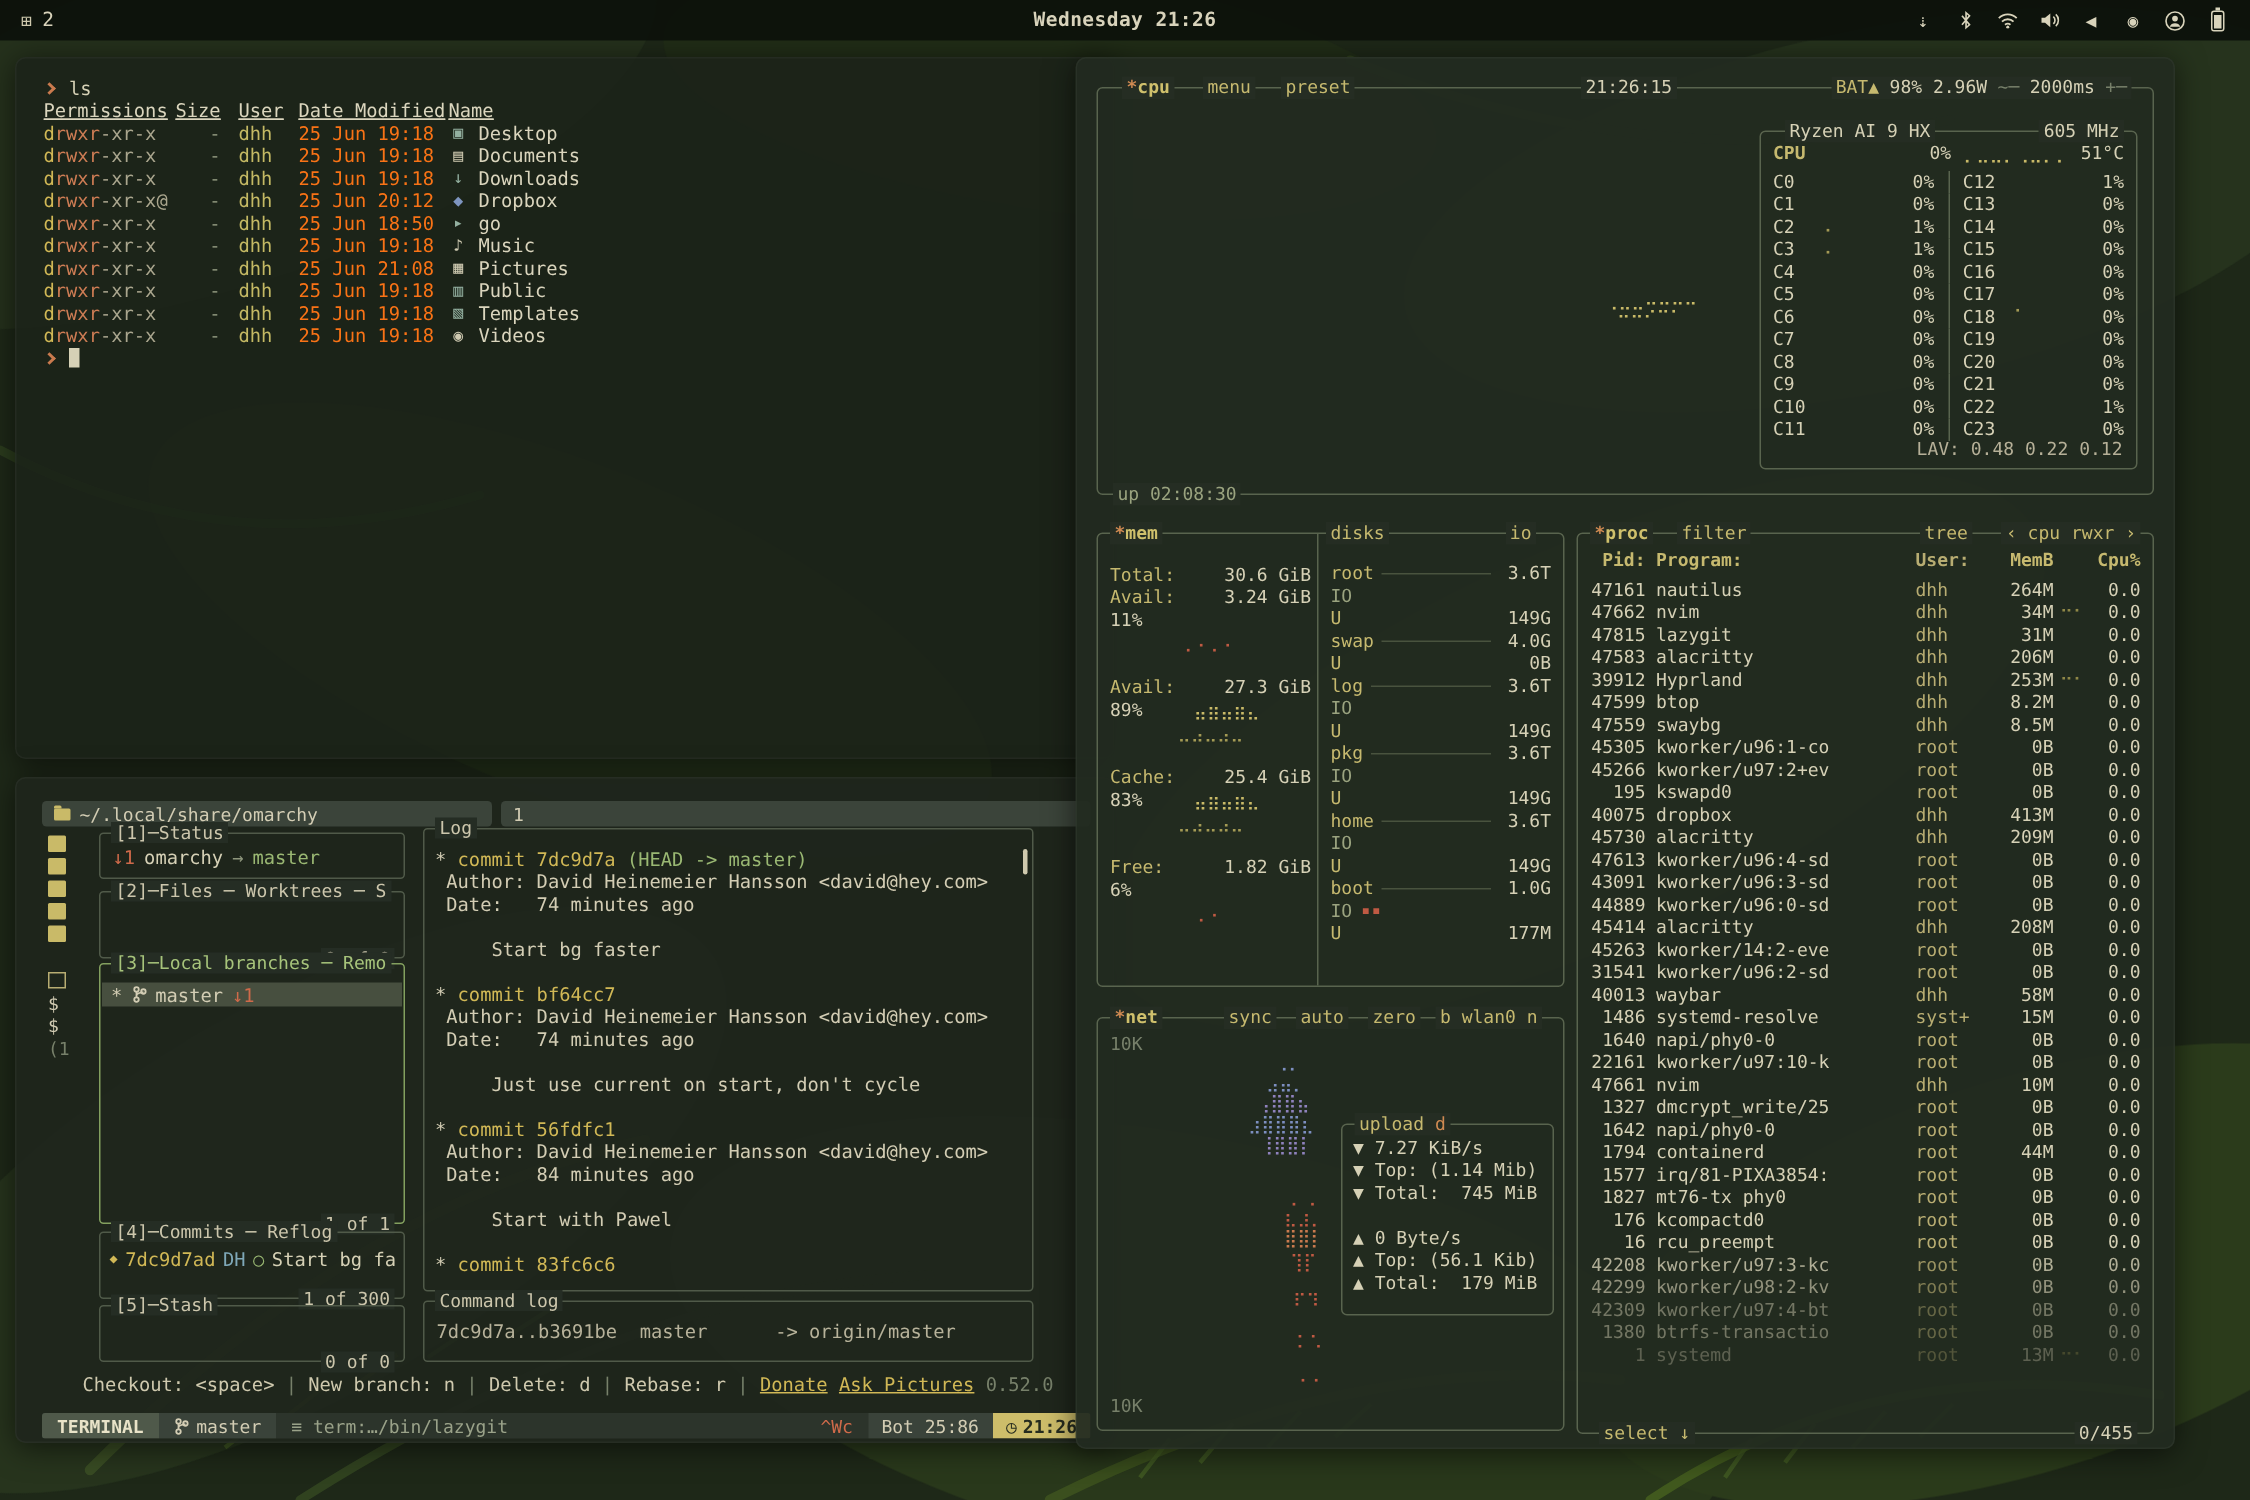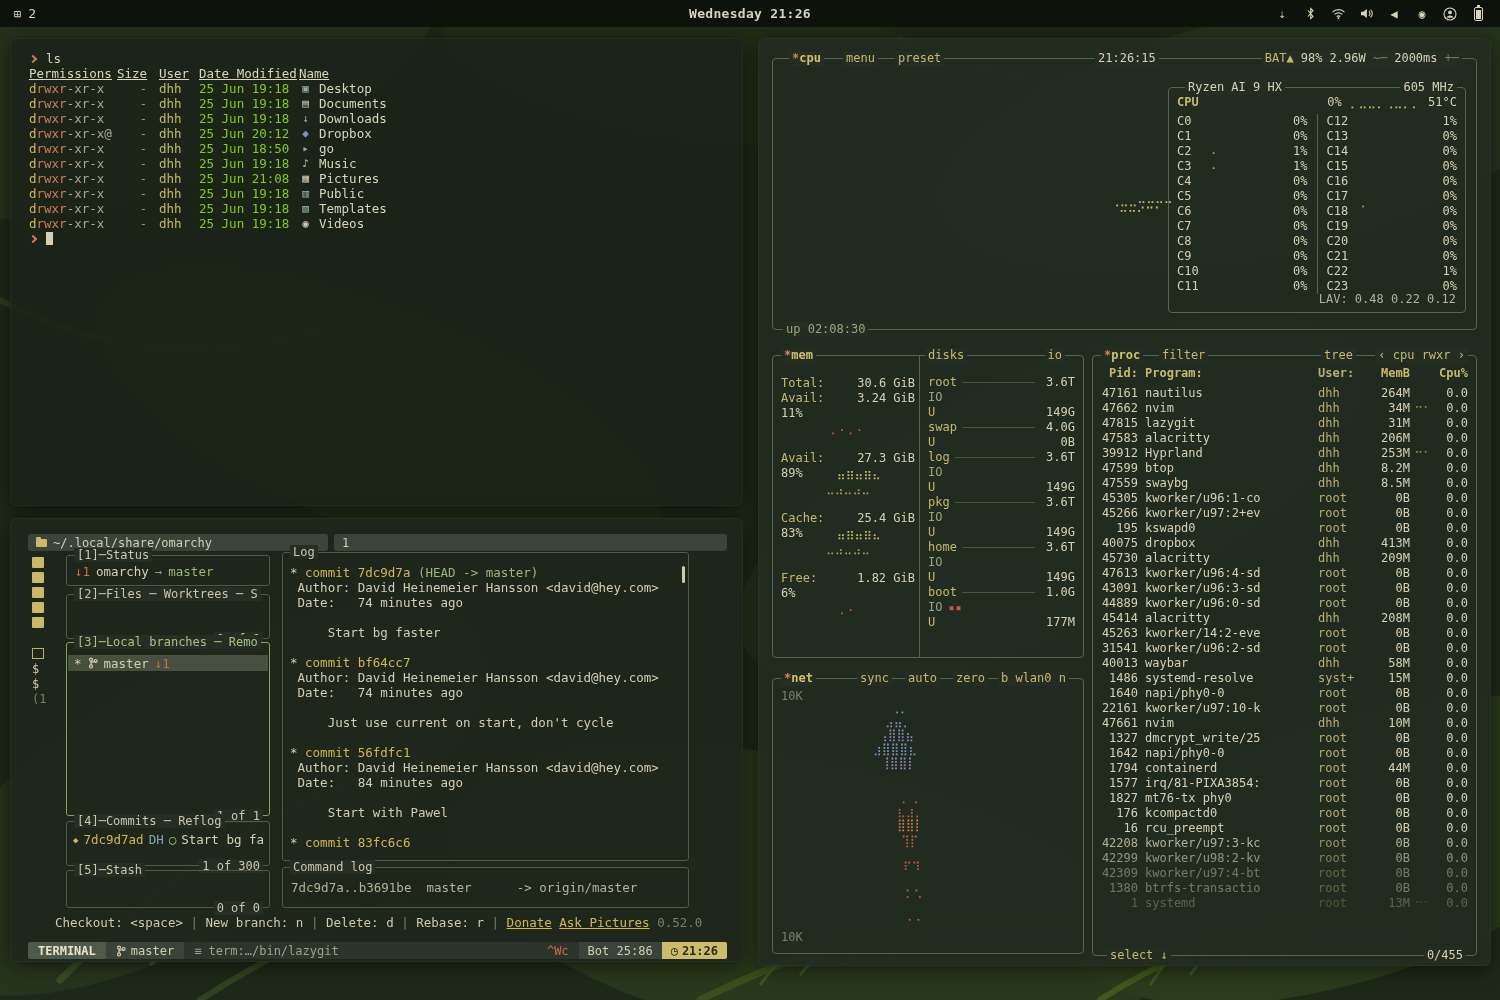--- a/index.html
+++ b/index.html
@@ -14,36 +14,36 @@
 .tb-clock{position:absolute;left:50%;transform:translateX(-50%);font-weight:bold;letter-spacing:.3px}
 .tb-tray{margin-left:auto;display:flex;align-items:center;gap:12px}
 .ticon{display:inline-flex;align-items:center;justify-content:center;width:16px;height:16px;color:#d8d3bb;font-size:12px}
 .bat-ico{width:9px;height:14px;border:1px solid #d8d3bb;border-radius:2px;position:relative}
 .bat-ico::before{content:"";position:absolute;top:-3px;left:2px;right:2px;height:2px;background:#d8d3bb}
 .bat-ico::after{content:"";position:absolute;left:1px;right:1px;bottom:1px;height:9px;background:#d8d3bb}
 
 .win{position:absolute;border-radius:7px;box-shadow:0 3px 20px rgba(0,0,0,.55), inset 0 0 0 1px rgba(255,255,255,.04);overflow:hidden}
 .win-term{left:10px;top:38px;width:733px;height:468px;background:rgba(27,34,25,.85);font-size:12.5px;line-height:15.2px}
 .win-lazygit{left:10px;top:518px;width:733px;height:444px;background:rgba(30,37,28,.92);font-size:12.5px}
-.win-btop{left:758px;top:38px;width:733px;height:928px;background:rgba(34,42,32,.94);font-size:12px;line-height:15px}
+.win-btop{left:717px;top:38px;width:733px;height:928px;background:rgba(34,42,32,.94);font-size:12px;line-height:15px}
 
 .term-pad{position:absolute;inset:13px 16px 12px 19px;overflow:hidden}
 .t-line{display:flex;align-items:center;height:15px}
 .chev{width:6px;height:6px;border-top:2px solid #c97a4e;border-right:2px solid #c97a4e;transform:rotate(45deg);display:inline-block;margin:0 10px 0 1px;flex:none}
 .t-cmd{color:#d6d1b6}
 .cursor{display:inline-block;width:7px;height:13px;background:#d6d1b6}
 .ls-head,.ls-row{display:flex;height:15px;align-items:center;white-space:pre}
 .ls-head span{text-decoration:underline;color:#dbd6be}
 .c-perm{width:88px}
 .pp-d{color:#d1b856;font-style:normal}
 .pp-x{color:#cd7c54;font-style:normal}
 .pp-t{color:#aaa68e;font-style:normal}
 .c-size{width:30px;text-align:right;color:#8e967c}
 .c-user{width:36px;margin-left:12px;color:#c4b964}
-.c-date{width:100px;margin-left:4px;color:#84cc16}
+.c-date{width:100px;margin-left:4px;color:#f97316}
 .c-name{flex:1;display:flex;align-items:flex-start;gap:7px;color:#dad5bd}
 .fi{font-style:normal;width:13px;text-align:center;font-size:11px}
 .c-teal{color:#93b0a0}.c-ivory{color:#cfcab1}.c-blue{color:#7e95c0}
 
 .lg-winbar{position:absolute;top:16px;left:18px;right:16px;height:17px;display:flex;gap:6px;font-size:12px}
 .lg-wb-seg{background:#3b443a;border-radius:3px;display:flex;align-items:center;padding:0 8px;color:#d3cdb4;gap:6px}
 .lg-wb-path{width:300px}
 .lg-wb-tab{flex:1}
 .mini-folder{width:11px;height:8px;background:#c9ba68;border-radius:1px;position:relative;flex:none}
 .mini-folder::before{content:"";position:absolute;top:-2px;left:0;width:5px;height:2px;background:#c9ba68;border-radius:1px 1px 0 0}
@@ -92,21 +92,21 @@
 .bx-mem{left:14px;top:317px;width:312px;height:303px}
 .bx-net{left:14px;top:640px;width:312px;height:276px}
 .bx-proc{left:334px;top:317px;width:385px;height:601px}
 .bt-t{position:absolute;top:-8px;background:#252d23;padding:0 3px;font-size:12px;color:#cfc06c;font-weight:bold;white-space:nowrap}
 .bt-t .star{color:#cf8a52}
 .bt-t .key{color:#cf8a52;font-weight:normal}
 .bt-t.plain{font-weight:normal;color:#c6b96f}
 .bt-bt{position:absolute;bottom:-8px;background:#252d23;padding:0 3px;font-size:12px;color:#c6b96f;white-space:nowrap}
 .khaki{color:#c6b96f}.cream{color:#d6d1b6}.dim2{color:#77806a}
 .bt-right-group{position:absolute;top:-8px;right:14px;background:#252d23;padding:0 3px;font-size:12px;white-space:nowrap;display:flex;gap:7px}
-.core-panel{position:absolute;right:10px;top:28px;width:298px;height:226px;border:1px solid #59644e;border-radius:4px}
+.core-panel{position:absolute;right:10px;top:28px;width:252px;height:226px;border:1px solid #59644e;border-radius:4px}
 .core-sum{display:flex;align-items:center;height:15px;margin:7px 8px 4px;white-space:pre}
 .cs-lbl{color:#c6b96f;font-weight:bold}
 .cs-dots{color:#c9ba68;margin:0 8px}
 .core-row{display:flex;height:15px;align-items:center;padding:0 8px}
 .cr-n{width:34px;color:#d6d1b6}
 .cr-g{flex:1;color:#a49a55;overflow:hidden}
 .cr-p{width:30px;text-align:right;color:#d6d1b6}
 .cr-div{width:1px;align-self:stretch;background:#59644e;margin:0 9px}
 .core-lav{position:absolute;right:9px;bottom:5px;color:#b6b098}
 .cpu-dots span{position:absolute;font-size:12px;color:#c9ba68}
@@ -940,20 +940,33 @@
           <span class="nt-g g-blue" style="left: 100px; top: 64px;">⣰⣿⣿⣿⣆</span>
           <span class="nt-g g-purple" style="left: 108px; top: 78px;">⢸⣿⣿⡇</span>
           <span class="nt-g g-red" style="left: 128px; top: 112px;">⡀⢀</span>
           <span class="nt-g g-red" style="left: 124px; top: 126px;">⣆⣰⡀</span>
           <span class="nt-g g-orange" style="left: 124px; top: 140px;">⣿⣿⡇</span>
           <span class="nt-g g-red" style="left: 128px; top: 156px;">⢹⡏</span>
           <span class="nt-g g-red" style="left: 130px; top: 182px;">⠏⠹</span>
           <span class="nt-g g-red" style="left: 132px; top: 210px;">⠅⠡</span>
           <span class="nt-g g-red" style="left: 134px; top: 236px;">⠂⠂</span>
         </div>
+      <div class="up-box">
+        <span class="bt-t plain" style="left:8px"><span>upload</span> <span class="key">d</span></span>
+        <div>
+
+        <div class="up-row">▼ 7.27 KiB/s</div>
+            <div class="up-row">▼ Top: (1.14 Mib)</div>
+            <div class="up-row">▼ Total:  745 MiB</div>
+            <div class="up-row"></div>
+            <div class="up-row">▲ 0 Byte/s</div>
+            <div class="up-row">▲ Top: (56.1 Kib)</div>
+            <div class="up-row">▲ Total:  179 MiB</div>
+          </div>
+      </div>
     </div>
 
     <div class="bt-box bx-proc">
       <span class="bt-t" style="left:8px"><i class="star">*</i><span>proc</span></span>
       <span class="bt-t plain" style="left:66px">filter</span>
       <span class="bt-t plain" style="left:228px">tree</span>
       <span class="bt-t plain" style="right:8px;left:auto">‹ cpu rwxr ›</span>
       <div class="pr-head">
         <span class="pr-pid">Pid:</span>
         <span class="pr-prog">Program:</span>

